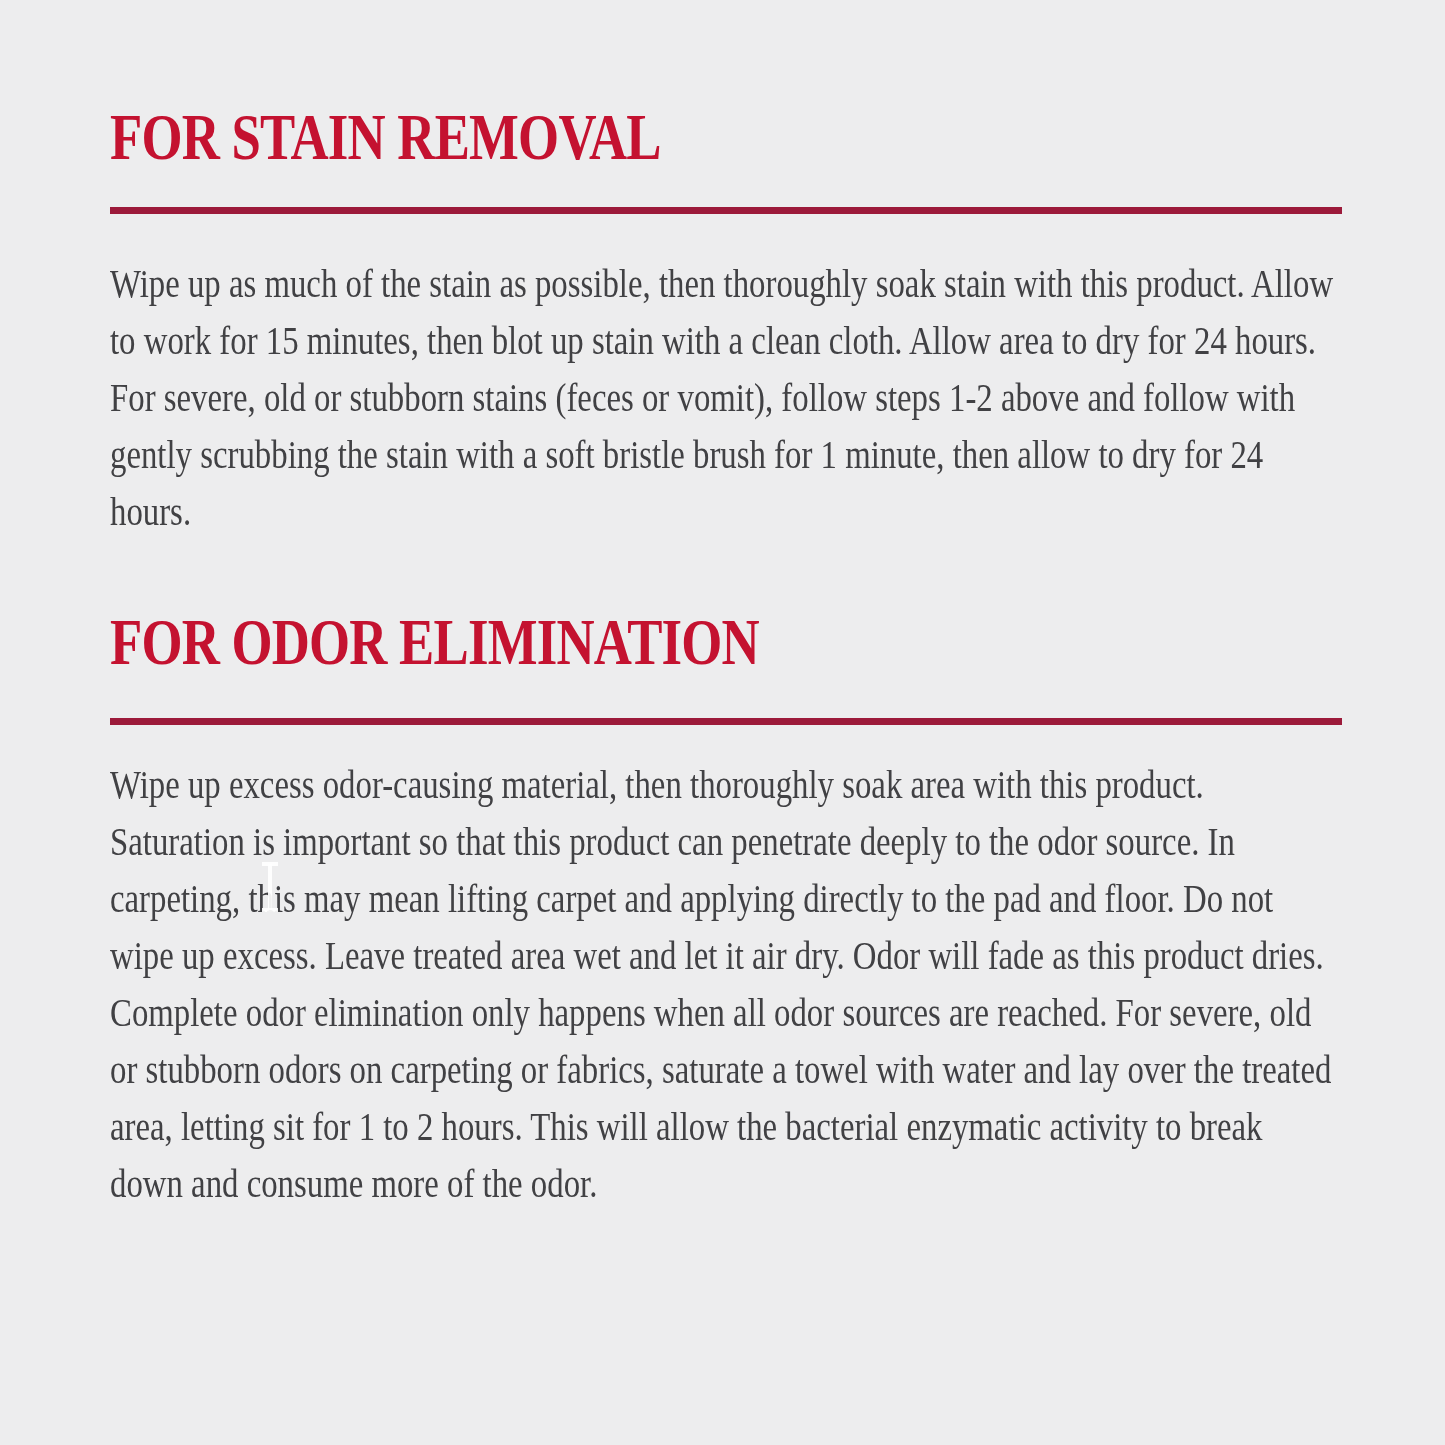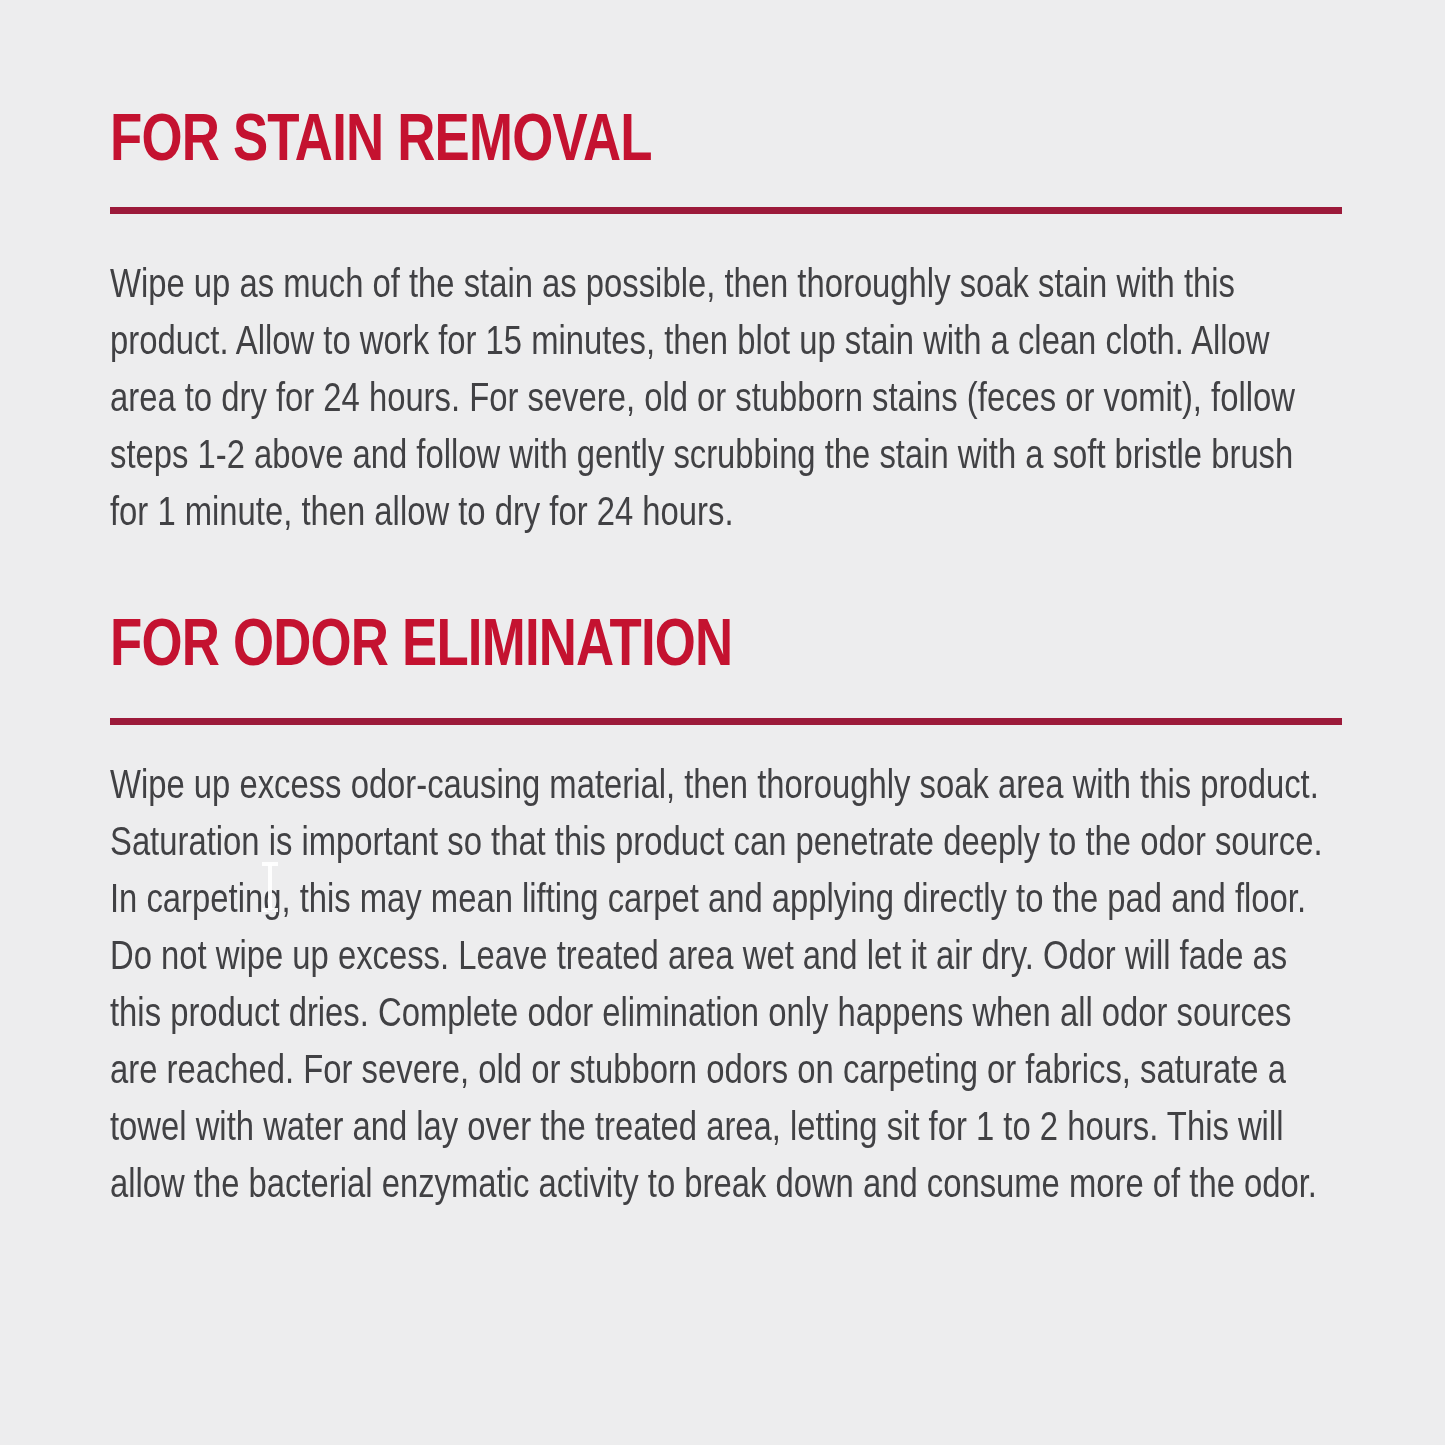--- a/index.html
+++ b/index.html
@@ -6,21 +6,21 @@
     margin: 0;
     padding: 0;
     background: #ededee;
   }
   .canvas {
     position: relative;
     width: 1445px;
     height: 1445px;
     background: #ededee;
     overflow: hidden;
-    font-family: Liberation Sans, sans-serif;
+    font-family: Liberation Serif, serif;
   }
   .content {
     position: absolute;
     left: 110px;
     top: 0;
     width: 1335px;
   }
   .section-heading {
     margin: 0;
     font-size: 66px;

